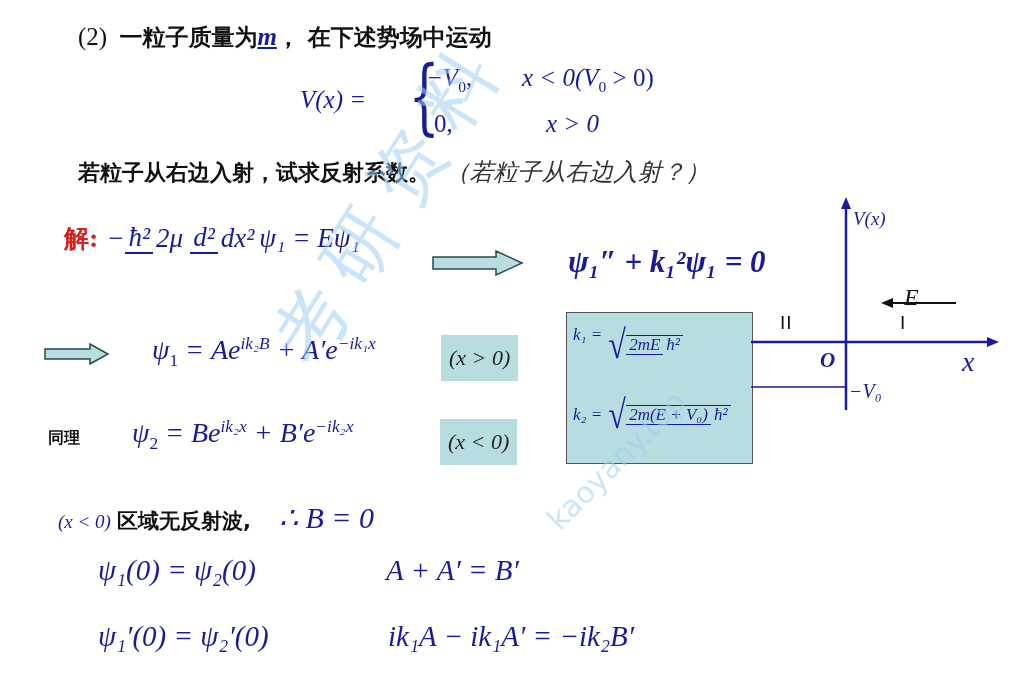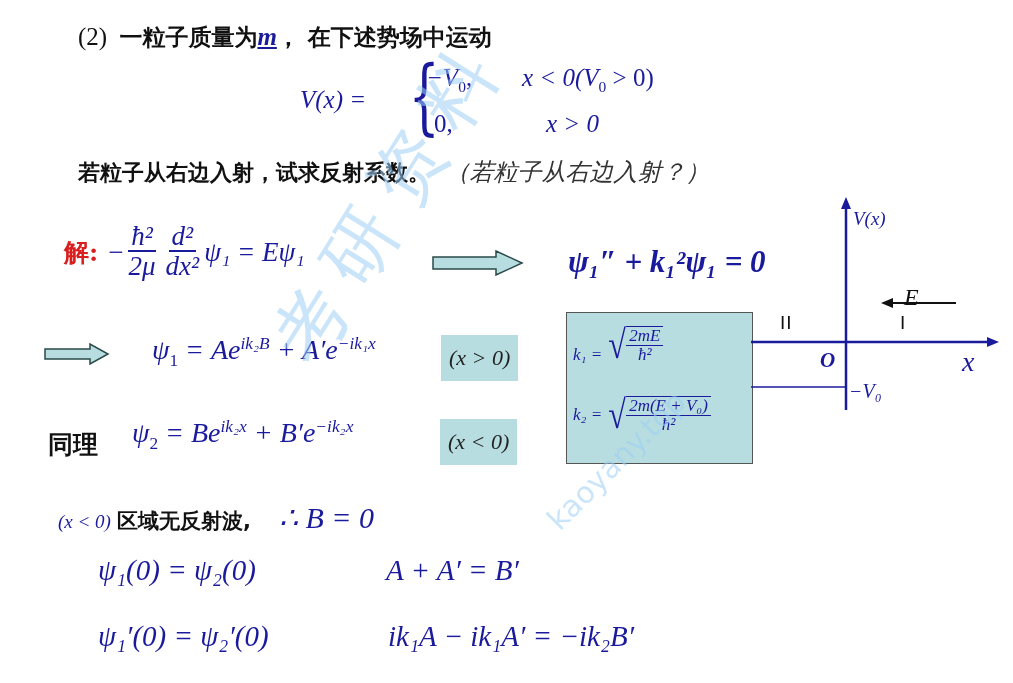--- a/index.html
+++ b/index.html
@@ -5,21 +5,21 @@
   html, body { margin:0; padding:0; }
   body {
     width:1013px; height:683px; background:#ffffff; position:relative; overflow:hidden;
     font-family:"Liberation Serif", "DejaVu Serif", serif;
   }
   .abs { position:absolute; white-space:nowrap; }
   .cn { font-family:"DejaVu Sans", "Liberation Sans", sans-serif; font-weight:bold; color:#111; }
   .math { color:#1a1a9c; font-family:"Liberation Serif", "DejaVu Serif", serif; }
   .it { font-style:italic; }
   sub, sup { font-size:62%; }
-  .frac { display:inline-flex; flex-direction:column; align-items:center; vertical-align:middle; margin:0 2px; }
+  .frac { display:inline-flex; flex-direction:row; align-items:center; vertical-align:middle; margin:0 2px; }
   .frac .num { border-bottom:2px solid #1a1a9c; padding:0 3px; line-height:1.05; }
   .frac .den { padding:0 3px; line-height:1.1; }
   .hl { background:#b7dde0; padding:10px 8px; }
   .box {
     position:absolute; left:566px; top:312px; width:185px; height:150px;
     background:#b7dde0; border:1.5px solid #555;
   }
   .sqrt { display:inline-flex; align-items:center; }
   .sqrt .rad { font-size:40px; line-height:1; transform:scaleX(0.8); margin-right:-2px; }
   .sqrt .inner { border-top:1.5px solid #1a1a9c; display:inline-flex; }
@@ -73,28 +73,28 @@
 
 <svg class="abs" style="left:44px; top:343px;" width="66" height="22">
   <polygon points="1,6 46,6 46,1 64,11 46,21 46,16 1,16" fill="#b7dde0" stroke="#2a4a4a" stroke-width="1.5"></polygon>
 </svg>
 
 <div class="abs math it" style="left:152px; top:334px; font-size:28px;">
   <span>ψ</span><sub style="font-style:normal">1</sub><span> = Ae</span><sup>ik₂B</sup><span> + A′e</span><sup>−ik₁x</sup>
 </div>
 <div class="abs math hl it" style="left:441px; top:335px; font-size:22px; color:#222;">(x &gt; 0)</div>
 
-<div class="abs cn" style="left:48px; top:428px; font-size:25px;">同理</div>
+<div class="abs cn" style="left:48px; top:428px; font-size:16px;">同理</div>
 <div class="abs math it" style="left:132px; top:417px; font-size:28px;">
   <span>ψ</span><sub style="font-style:normal">2</sub><span> = Be</span><sup>ik₂x</sup><span> + B′e</span><sup>−ik₂x</sup>
 </div>
 <div class="abs math hl it" style="left:440px; top:419px; font-size:22px; color:#222;">(x &lt; 0)</div>
 
 <div class="box">
-  <div class="abs math" style="left:6px; top:12px; font-size:17px; display:flex; align-items:flex-end;">
+  <div class="abs math" style="left:6px; top:12px; font-size:17px; display:flex; align-items:flex-start;">
     <span class="it" style="margin-right:4px;">k₁ =</span>
     <span class="sqrt">
         <span class="rad">√</span>
       <span class="inner">
           <span class="frac" style="margin:0;">
             <span class="num it" style="border-bottom-width:1.5px;">2mE</span>
             <span class="den it">ħ²</span>
           </span>
         </span>
     </span>

